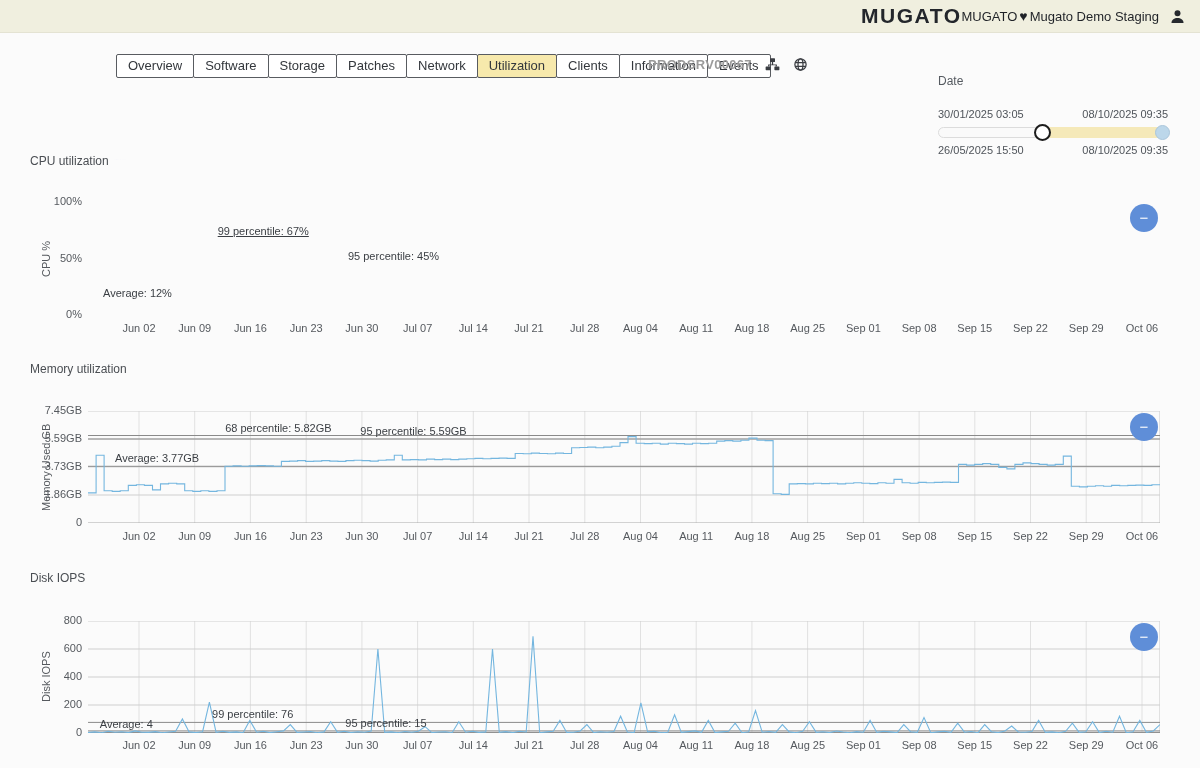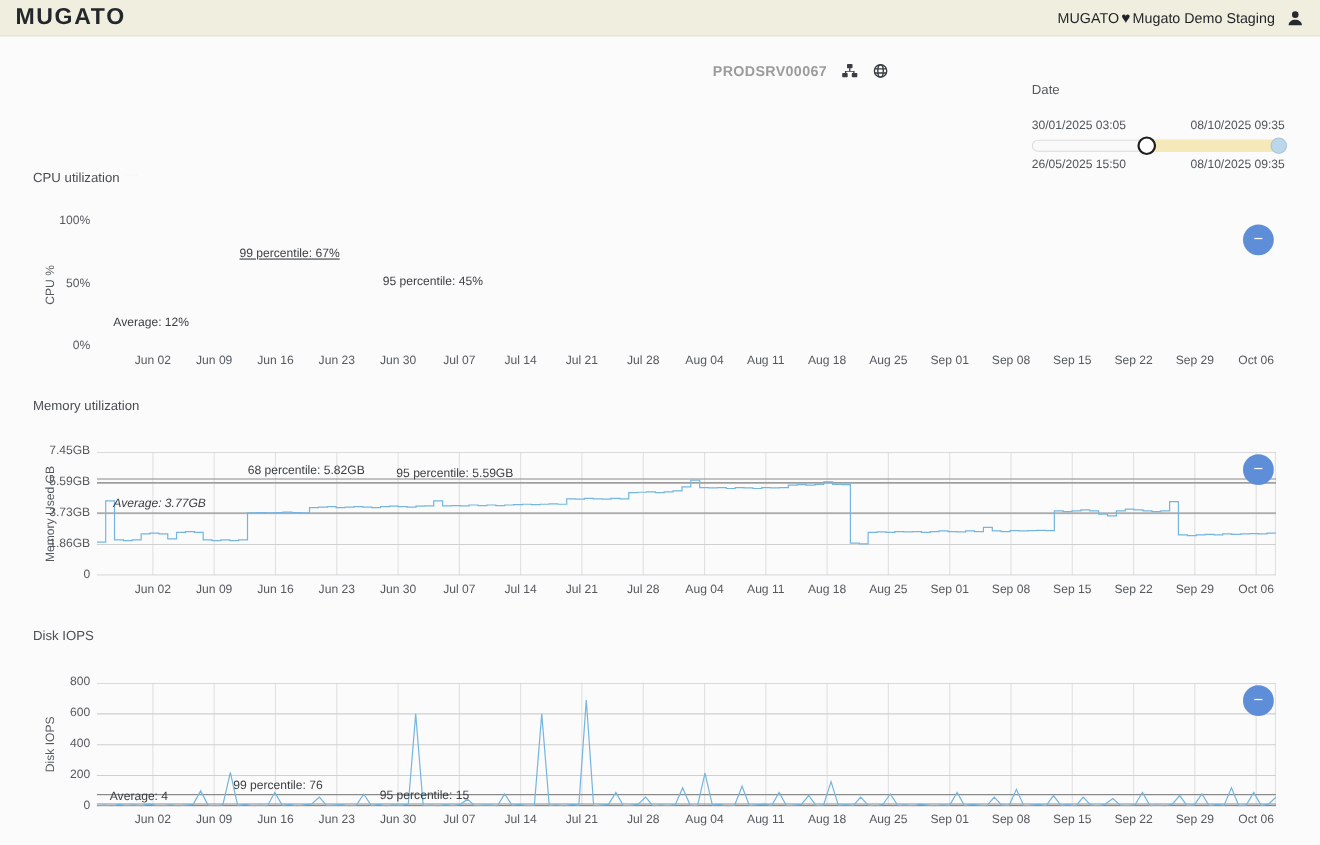--- a/index.html
+++ b/index.html
@@ -3,21 +3,21 @@
 <meta charset="utf-8">
 <style>
   * { margin:0; padding:0; box-sizing:border-box; }
   html,body { background:#fbfbfb; }
   body { font-family:"Liberation Sans", sans-serif; }
   #page { position:relative; width:1200px; height:768px; background:#fbfbfb; overflow:hidden; }
 
   
   .topbar { position:absolute; left:0; top:0; width:1200px; height:33px;
             background:#f0efdf; border-bottom:1px solid #e4e3d3;
-            display:flex; align-items:center; justify-content:space-between; padding:0 14px; }
+            display:flex; align-items:center; justify-content:flex-end; padding:0 14px; }
   .logo { font-size:21px; font-weight:800; letter-spacing:1.5px; color:#23262b; }
   .top-right { display:flex; align-items:center; gap:10px; font-size:13px; color:#1f2227; }
   .heart { font-size:14px; margin:0 2px; }
   .user-ic svg { display:block; }
 
   
   #tab-row { position:absolute; left:117px; top:54px; display:flex; }
   .tab { font-family:"Liberation Sans", sans-serif; font-size:13px; color:#33373c;
          background:#ffffff; border:1px solid #585b60; border-radius:2px;
          padding:3px 11px 4px; margin-left:-1px; cursor:pointer; line-height:15px; }
@@ -68,20 +68,31 @@
       <span><span>MUGATO</span><span class="heart">♥</span><span>Mugato Demo Staging</span></span>
       <span class="user-ic">
         <svg width="17" height="17" viewBox="0 0 24 24">
             <circle cx="12" cy="7.5" r="4.2" fill="#26292e"></circle>
             <path d="M3.5 21c0-4.6 4.2-7 8.5-7s8.5 2.4 8.5 7z" fill="#26292e"></path>
           </svg>
       </span>
     </div>
   </div>
 
+  <div id="tab-row">
+      <button class="tab">Overview</button>
+      <button class="tab">Software</button>
+      <button class="tab">Storage</button>
+      <button class="tab">Patches</button>
+      <button class="tab">Network</button>
+      <button class="tab active">Utilization</button>
+      <button class="tab">Clients</button>
+      <button class="tab">Information</button>
+      <button class="tab">Events</button>
+    </div>
 
   <div class="server-group">
     <span class="server-name">PRODSRV00067</span>
     <span class="mini-ic">
       <svg width="15" height="15" viewBox="0 0 24 24" fill="#3a3d42">
           <rect x="8" y="2" width="8" height="6" rx="1"></rect>
           <rect x="1" y="15" width="8" height="6" rx="1"></rect>
           <rect x="15" y="15" width="8" height="6" rx="1"></rect>
           <path d="M11 8h2v4h6v3h-2v-2H7v2H5v-3h6z"></path>
         </svg>
@@ -222,21 +233,21 @@
           <line x1="0" y1="28.0" x2="1072" y2="28.0" stroke="#cfcfcf" stroke-width="1"></line>
           <line x1="0" y1="55.9" x2="1072" y2="55.9" stroke="#cfcfcf" stroke-width="1"></line>
           <line x1="0" y1="84.0" x2="1072" y2="84.0" stroke="#cfcfcf" stroke-width="1"></line>
           <line x1="0" y1="112.0" x2="1072" y2="112.0" stroke="#a9a9a9" stroke-width="1"></line>
           <line x1="0" y1="55.3" x2="1072" y2="55.3" stroke="#8a8a8a" stroke-width="1"></line>
           <line x1="0" y1="24.5" x2="1072" y2="24.5" stroke="#8a8a8a" stroke-width="1"></line>
           <line x1="0" y1="28.0" x2="1072" y2="28.0" stroke="#8a8a8a" stroke-width="1"></line>
           <polyline points="0.0,81.9 8.1,81.9 8.1,44.3 16.1,44.3 16.1,79.7 24.2,79.7 24.2,80.4 32.2,80.4 32.2,79.7 40.3,79.7 40.3,74.4 48.4,74.4 48.4,73.7 56.4,73.7 56.4,74.4 64.5,74.4 64.5,78.9 72.5,78.9 72.5,72.9 80.6,72.9 80.6,72.2 88.7,72.2 88.7,72.9 96.7,72.9 96.7,79.7 104.8,79.7 104.8,80.4 112.8,80.4 112.8,79.7 120.9,79.7 120.9,80.4 129.0,80.4 129.0,79.7 137.0,79.7 137.0,55.2 145.1,55.2 145.1,54.9 153.1,54.9 153.1,55.2 161.2,55.2 161.2,54.9 169.3,54.9 169.3,54.6 177.3,54.6 177.3,54.9 185.4,54.9 185.4,55.2 193.4,55.2 193.4,50.4 201.5,50.4 201.5,50.1 209.6,50.1 209.6,49.6 217.6,49.6 217.6,50.4 225.7,50.4 225.7,50.1 233.7,50.1 233.7,49.6 241.8,49.6 241.8,50.1 249.9,50.1 249.9,50.4 257.9,50.4 257.9,49.6 266.0,49.6 266.0,49.2 274.0,49.2 274.0,49.6 282.1,49.6 282.1,50.1 290.2,50.1 290.2,49.2 298.2,49.2 298.2,48.9 306.3,48.9 306.3,44.3 314.3,44.3 314.3,48.9 322.4,48.9 322.4,48.6 330.5,48.6 330.5,48.9 338.5,48.9 338.5,48.1 346.6,48.1 346.6,48.6 354.6,48.6 354.6,48.1 362.7,48.1 362.7,48.6 370.8,48.6 370.8,48.1 378.8,48.1 378.8,47.7 386.9,47.7 386.9,47.4 394.9,47.4 394.9,47.7 403.0,47.7 403.0,47.4 411.1,47.4 411.1,47.1 419.1,47.1 419.1,47.4 427.2,47.4 427.2,42.5 435.2,42.5 435.2,42.8 443.3,42.8 443.3,42.1 451.4,42.1 451.4,42.5 459.4,42.5 459.4,42.8 467.5,42.8 467.5,42.1 475.5,42.1 475.5,42.5 483.6,42.5 483.6,36.8 491.7,36.8 491.7,36.5 499.7,36.5 499.7,36.1 507.8,36.1 507.8,36.8 515.8,36.8 515.8,36.1 523.9,36.1 523.9,35.3 532.0,35.3 532.0,31.6 540.0,31.6 540.0,25.6 548.1,25.6 548.1,32.3 556.2,32.3 556.2,32.6 564.2,32.6 564.2,32.3 572.3,32.3 572.3,33.1 580.3,33.1 580.3,32.3 588.4,32.3 588.4,32.6 596.5,32.6 596.5,33.1 604.5,33.1 604.5,32.3 612.6,32.3 612.6,32.6 620.6,32.6 620.6,32.3 628.7,32.3 628.7,30.1 636.8,30.1 636.8,29.6 644.8,29.6 644.8,30.1 652.9,30.1 652.9,29.3 660.9,29.3 660.9,27.1 669.0,27.1 669.0,29.3 677.1,29.3 677.1,29.6 685.1,29.6 685.1,82.7 693.2,82.7 693.2,83.4 701.2,83.4 701.2,72.9 709.3,72.9 709.3,72.6 717.4,72.6 717.4,72.9 725.4,72.9 725.4,72.2 733.5,72.2 733.5,72.6 741.5,72.6 741.5,72.2 749.6,72.2 749.6,72.9 757.7,72.9 757.7,72.2 765.7,72.2 765.7,71.7 773.8,71.7 773.8,72.2 781.8,72.2 781.8,72.6 789.9,72.6 789.9,71.7 798.0,71.7 798.0,72.2 806.0,72.2 806.0,68.4 814.1,68.4 814.1,71.7 822.1,71.7 822.1,72.2 830.2,72.2 830.2,71.4 838.3,71.4 838.3,71.7 846.3,71.7 846.3,71.4 854.4,71.4 854.4,71.1 862.4,71.1 862.4,71.4 870.5,71.4 870.5,53.4 878.6,53.4 878.6,54.1 886.6,54.1 886.6,53.4 894.7,53.4 894.7,52.6 902.7,52.6 902.7,53.4 910.8,53.4 910.8,56.4 918.9,56.4 918.9,57.9 926.9,57.9 926.9,53.4 935.0,53.4 935.0,51.9 943.0,51.9 943.0,52.6 951.1,52.6 951.1,53.4 959.2,53.4 959.2,54.1 967.2,54.1 967.2,53.4 975.3,53.4 975.3,45.1 983.3,45.1 983.3,75.2 991.4,75.2 991.4,75.9 999.5,75.9 999.5,75.2 1007.5,75.2 1007.5,74.7 1015.6,74.7 1015.6,75.2 1023.6,75.2 1023.6,74.4 1031.7,74.4 1031.7,74.7 1039.8,74.7 1039.8,74.4 1047.8,74.4 1047.8,74.1 1055.9,74.1 1055.9,74.4 1063.9,74.4 1063.9,73.7 1072.0,73.7 1072.0,73.7" fill="none" stroke="#74b6df" stroke-width="1.1"></polyline>
         </svg>
       <button class="collapse-btn">−</button>
-    <div class="anno" style="left: 15px; bottom: 58.6765px; font-style: italic;">Average: 3.77GB</div>
+    <div class="anno" style="left: 27px; bottom: 58.6765px;">Average: 3.77GB</div>
         <div class="anno" style="left: 137.216px; bottom: 89.4953px;">68 percentile: 5.82GB</div>
         <div class="anno" style="left: 272.288px; bottom: 86.0376px;">95 percentile: 5.59GB</div>
       </div>
     <div class="xticks" style="top:530px">
         <span style="left: 21px;">Jun 02</span>
         <span style="left: 76.72px;">Jun 09</span>
         <span style="left: 132.44px;">Jun 16</span>
         <span style="left: 188.16px;">Jun 23</span>
         <span style="left: 243.88px;">Jun 30</span>
         <span style="left: 299.6px;">Jul 07</span>

